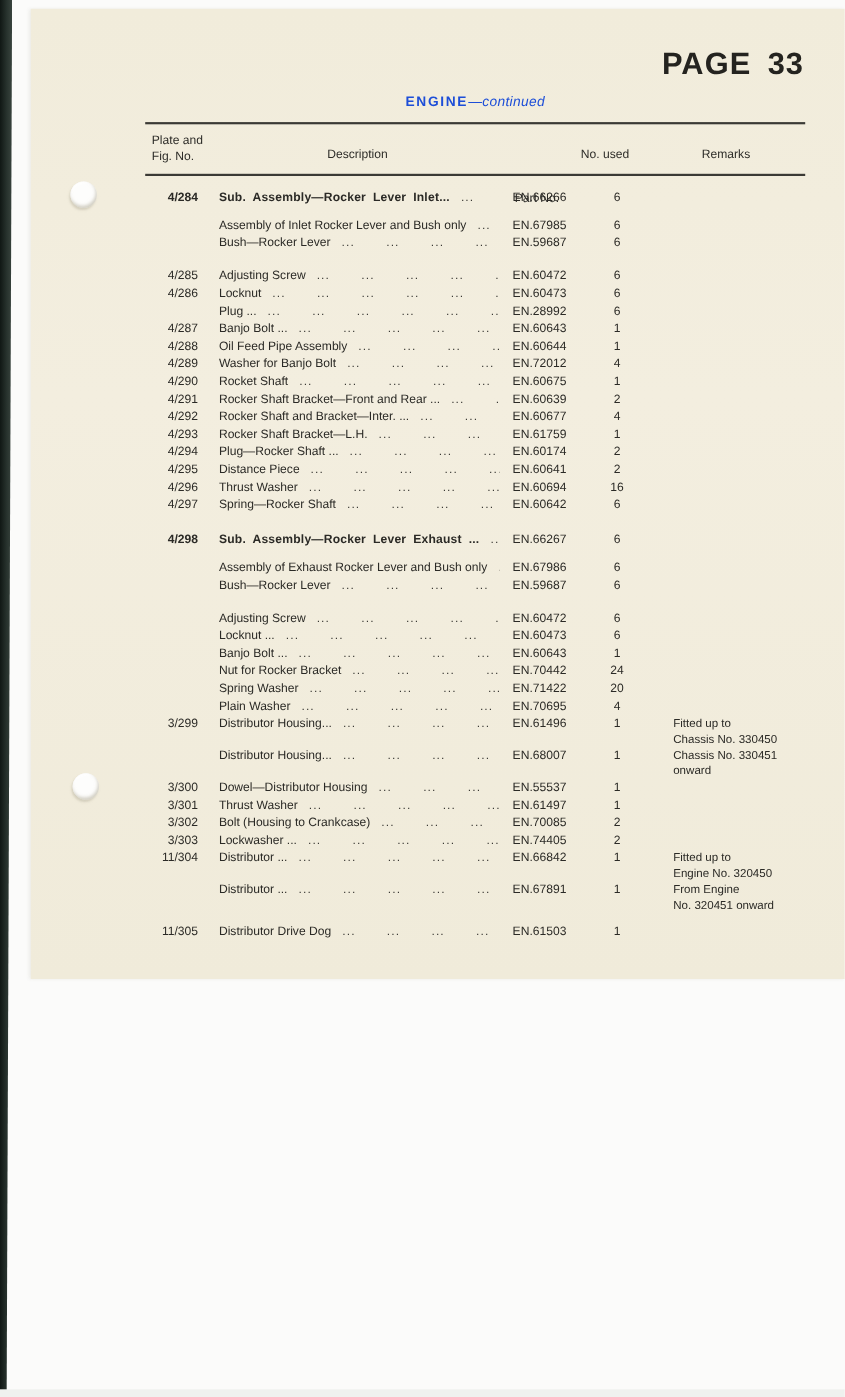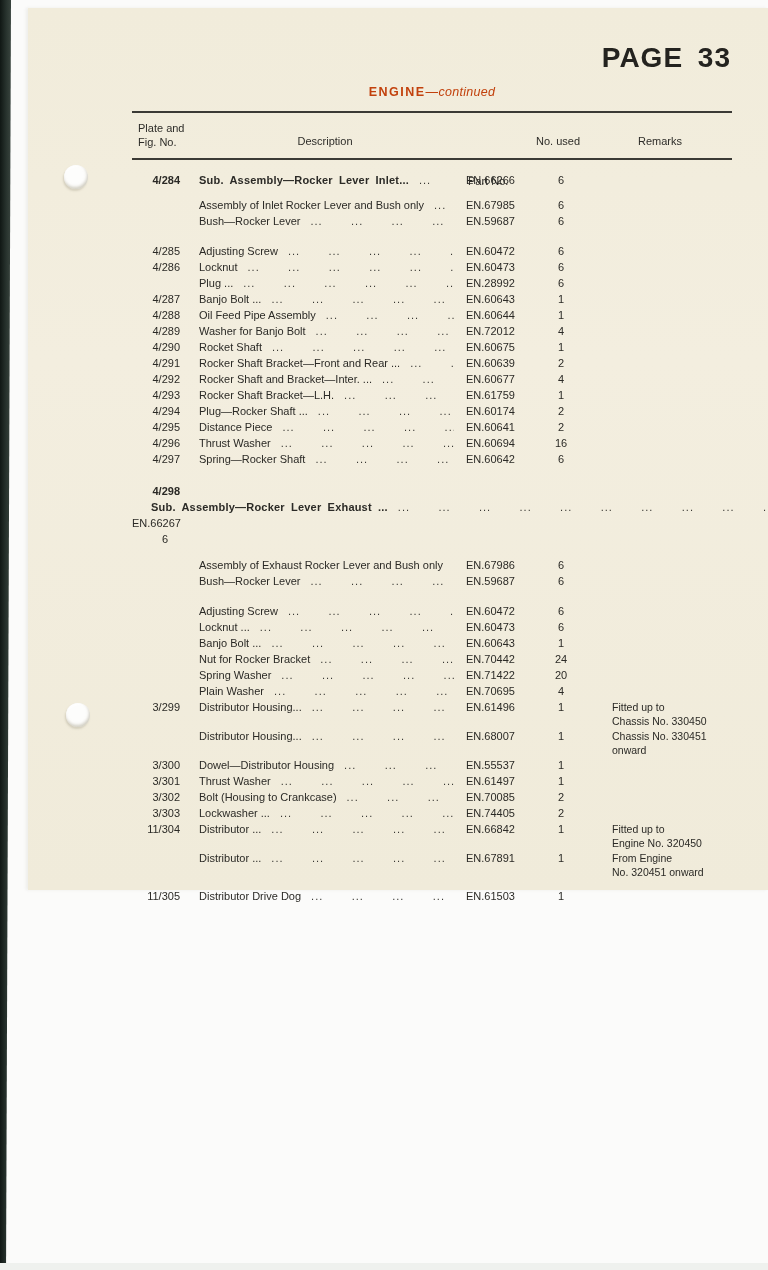--- a/index.html
+++ b/index.html
@@ -38,48 +38,48 @@
   .hole-1 { left: 64px; top: 165px; }
   .hole-2 { left: 66px; top: 703px; }
 
   .page-number {
     position: absolute; top: 42px; right: 37px;
     font-size: 28px; font-weight: bold; letter-spacing: 1px; word-spacing: 6px;
     color: #24231f;
   }
   .section-title {
     position: absolute; top: 85px; left: 132px; width: 600px;
-    text-align: center; font-size: 12.5px; color: #c2410c;
+    text-align: center; font-size: 12.5px; color: #1d4ed8;
   }
   .section-title .t-bold { font-weight: bold; letter-spacing: 1.5px; }
   .section-title .t-ital { font-style: italic; letter-spacing: 0.3px; }
 
   .rule { position: absolute; left: 132px; width: 600px; height: 2px; background: #3b3a35; }
   .rule-top { top: 111px; }
   .rule-bottom { top: 158px; }
 
   .col-head { position: absolute; font-size: 11px; color: #2e2d29; }
   .head-fig { left: 138px; top: 121px; line-height: 14px; white-space: pre-line; }
   .head-desc { left: 265px; top: 135px; width: 120px; text-align: center; }
   .head-part { left: 468px; top: 135px; margin-top: 40px; }
-  .head-used { left: 514px; top: 135px; width: 66px; text-align: right; }
+  .head-used { left: 528px; top: 135px; width: 66px; text-align: left; }
   .head-remarks { left: 612px; top: 135px; width: 96px; text-align: center; }
 
   .table-body { position: absolute; left: 132px; top: 172px; width: 600px; }
   .row {
     display: flex; align-items: flex-start;
     font-size: 11px; line-height: 16px; color: #2b2a26;
     margin-top: 0;
     justify-content: center;
   }
   .row.bold .cell-desc-text, .row.bold .cell-fig { font-weight: bold; }
   .row.bold .cell-desc-text { word-spacing: 3px; letter-spacing: 0.2px; }
   .gap-small { margin-top: 9px; }
   .gap-medium { margin-top: 14px; }
-  .gap-section { margin-top: 16px; flex-direction: column; }
+  .gap-section { margin-top: 16px; }
   .cell-fig { width: 48px; text-align: right; white-space: nowrap; flex: none; }
   .cell-desc-wrap { flex: 1 1 auto; display: flex; margin-left: 19px; padding-right: 12px; min-width: 0; }
   .cell-desc-text { white-space: nowrap; }
   .leader {
     flex: 1 1 auto; min-width: 0; overflow: hidden; white-space: nowrap;
     margin-left: 10px; color: #3a3934; letter-spacing: 1px;
   }
   .cell-part { width: 62px; flex: none; white-space: nowrap; }
   .cell-used { width: 66px; flex: none; text-align: center; white-space: nowrap; }
   .cell-remarks {

